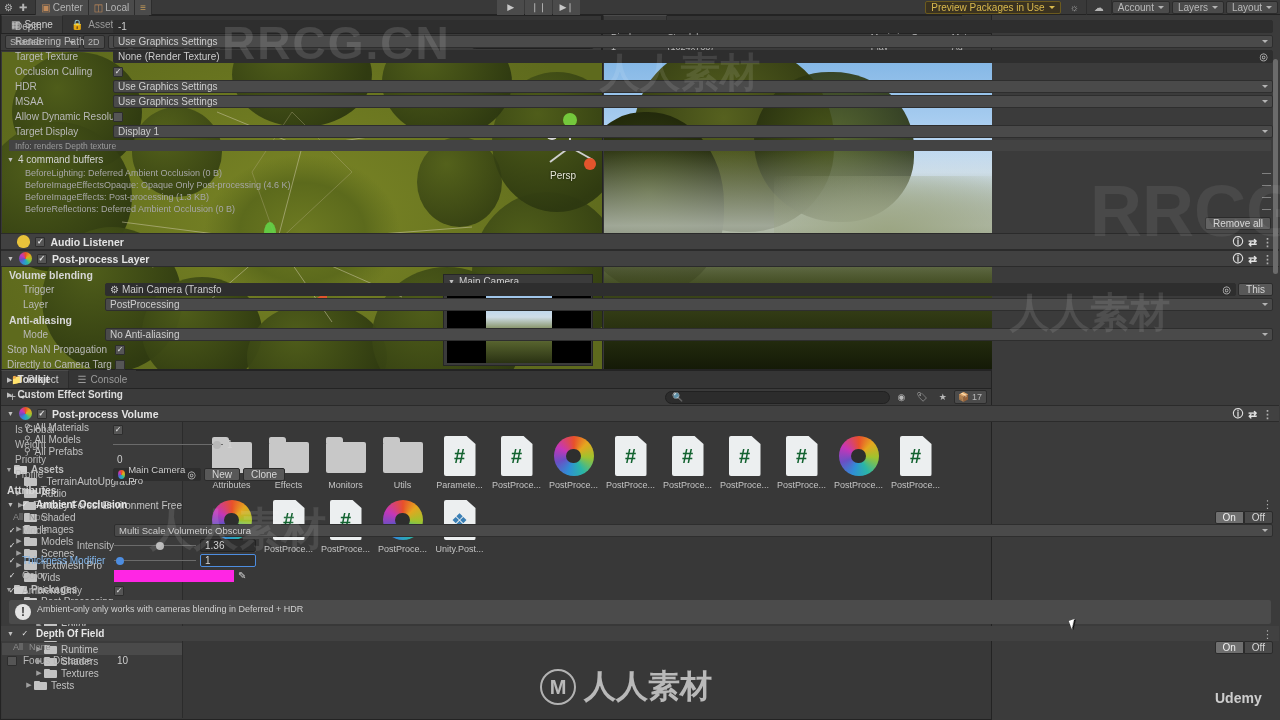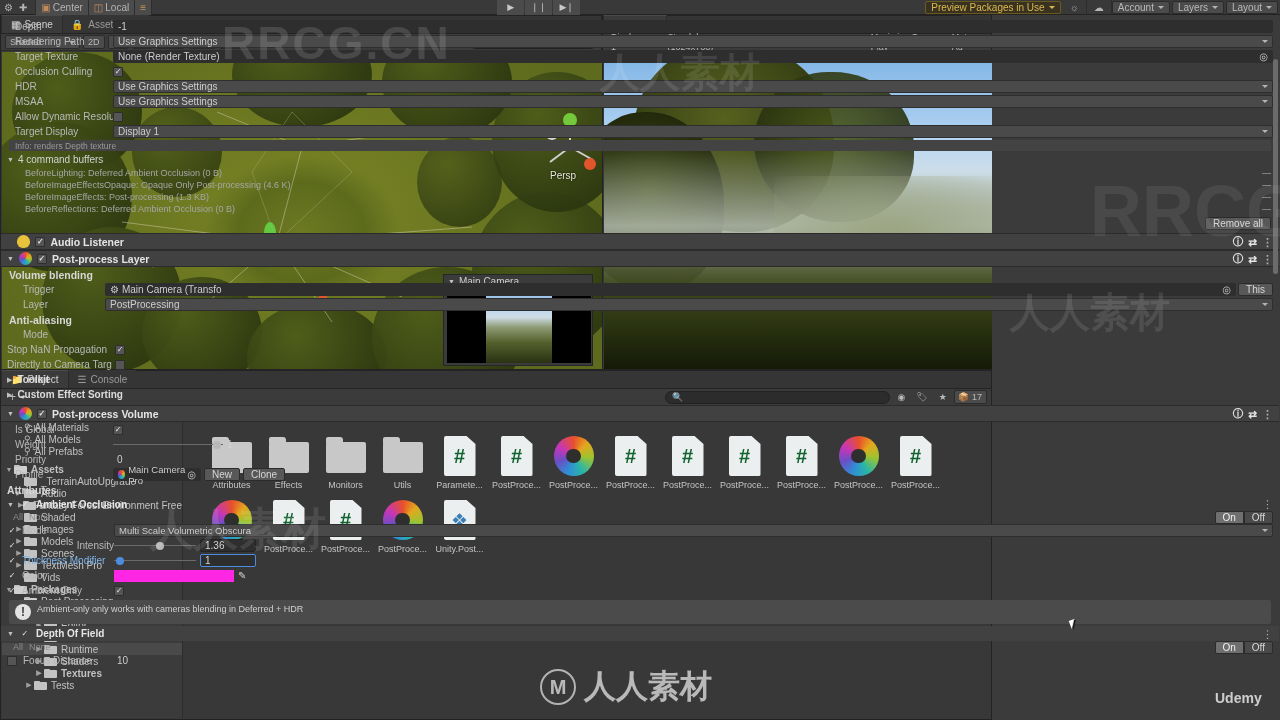--- a/index.html
+++ b/index.html
@@ -505,21 +505,21 @@
           <div class="trow sel" style="padding-left: 32px;">
             <span class="tw">▶</span>
             <span class="folder"></span>
             <span>Runtime</span>
           </div>
           <div class="trow" style="padding-left: 32px;">
             <span class="tw">▶</span>
             <span class="folder"></span>
             <span>Shaders</span>
           </div>
-          <div class="trow" style="padding-left: 32px; font-weight: bold;">
+          <div class="trow" style="padding-left: 32px;">
             <span class="tw">▶</span>
             <span class="folder"></span>
             <span>Textures</span>
           </div>
           <div class="trow" style="padding-left: 22px;">
             <span class="tw">▶</span>
             <span class="folder"></span>
             <span>Tests</span>
           </div>
         </div>
@@ -799,20 +799,24 @@
         <div class="ilabel" style="padding-left:8px;width:90px;">Layer</div>
         <div class="ifield">
           <span>PostProcessing</span>
           <span class="caret"></span>
         </div>
       </div>
 
       <div class="subhdr">Anti-aliasing</div>
       <div class="irow">
         <div class="ilabel" style="padding-left:8px;width:90px;">Mode</div>
+        <div class="ifield">
+          <span>No Anti-aliasing</span>
+          <span class="caret"></span>
+        </div>
       </div>
 
       <div class="irow" style="padding-left:6px;">
         <div class="ilabel" style="width:108px;">Stop NaN Propagation</div>
         <span class="chk">✓</span>
       </div>
       <div class="irow" style="padding-left:6px;">
         <div class="ilabel" style="width:108px;">Directly to Camera Targ</div>
         <span class="chk off">✓</span>
       </div>

